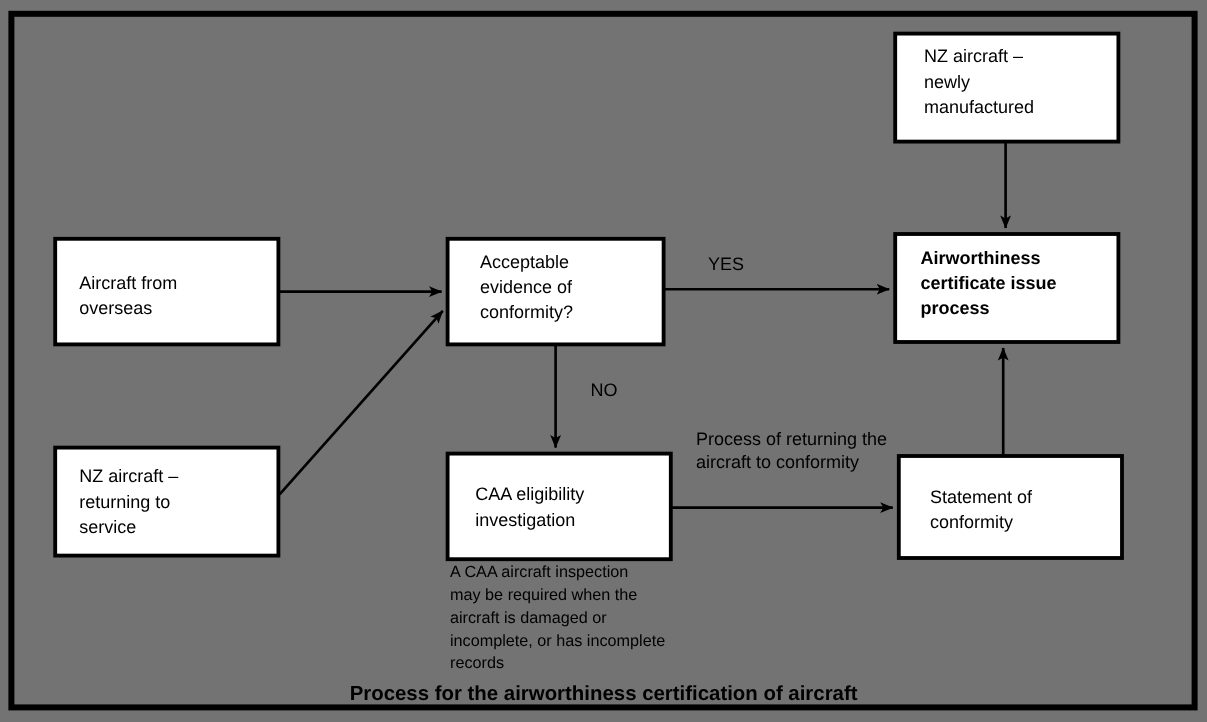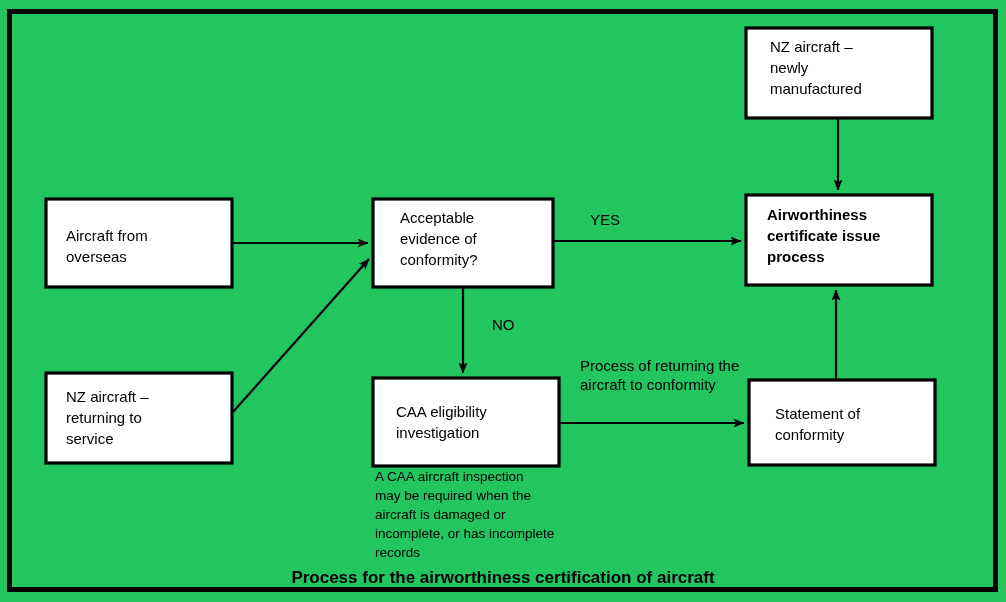--- a/index.html
+++ b/index.html
@@ -7,21 +7,21 @@
     padding: 0;
     background: #ffffff;
   }
   body {
     font-family: "Liberation Sans", sans-serif;
   }
   #page {
     position: relative;
     width: 1006px;
     height: 602px;
-    background: #22c55e;
+    background: #737373;
     overflow: hidden;
   }
   #flow-svg {
     position: absolute;
     top: 0;
     left: 0;
     width: 1006px;
     height: 602px;
   }
   .frame-border {

